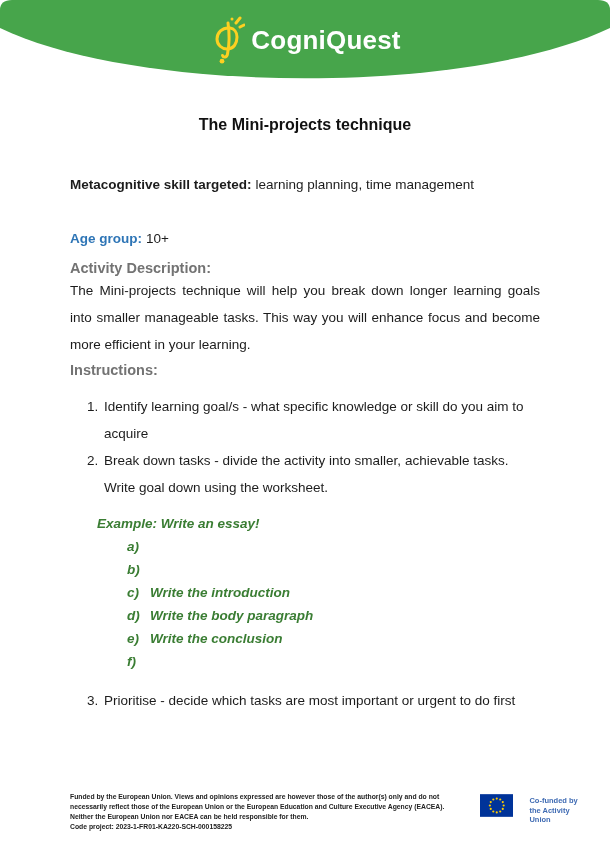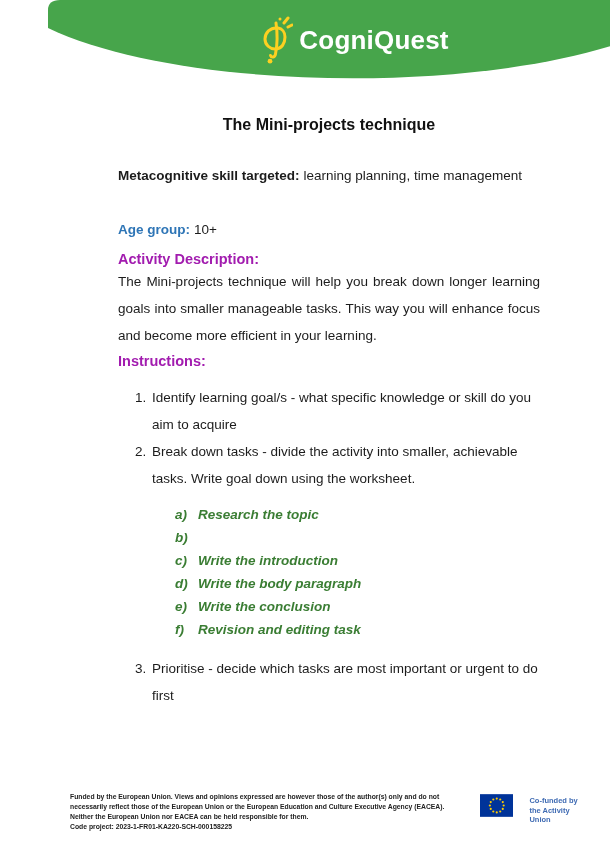--- a/index.html
+++ b/index.html
@@ -1,43 +1,43 @@
 <!DOCTYPE html>
 <html><head>
 <meta charset="utf-8">
 <style>
   * { margin:0; padding:0; box-sizing:border-box; }
   html,body { background:#ffffff; }
   .page {
     position:relative; width:610px; height:865px; margin:0 auto;
     background:#ffffff; overflow:hidden;
-    font-family:"Liberation Sans", sans-serif; color:#1c1c1c;padding-left:48px;
+    font-family:"Liberation Sans", sans-serif; color:#1c1c1c;
   }
   
   .header { position:relative; width:610px; height:85px; }
   .header svg.curve { display:block; width:610px; height:85px; }
   .logo {
     position:absolute; top:16px; left:0; width:610px;
     display:flex; align-items:center; justify-content:center; gap:6px;
   }
   .logo .brand {
     color:#ffffff; font-size:26px; font-weight:bold; letter-spacing:.2px;
   }
   
   .content { padding:0 70px; }
   h1.title {
     margin-top:26px; text-align:center;
     font-size:16px; line-height:28px; font-weight:bold; color:#111;
   }
-  .meta-line { margin-top:28px; font-size:13.5px; line-height:17px; }
+  .meta-line { margin-top:37px; font-size:13.5px; line-height:17px; }
   .meta-line .lbl { font-weight:bold; margin-right:4px; }
   .age-line { margin-top:37px; font-size:13.5px; line-height:17px; }
   .blue { color:#2e75b6; font-weight:bold; }
   .age-line .lbl { margin-right:4px; }
-  h2.sect { margin-top:13px; font-size:14.5px; line-height:16px; color:#a21caf; font-weight:bold; }
+  h2.sect { margin-top:13px; font-size:14.5px; line-height:16px; color:#737373; font-weight:bold; }
   h2.sect.instr { margin-top:4px; }
   p.desc {
     margin-top:1px; font-size:13.5px; line-height:27px;
     text-align:justify;
   }
   
   .ilist { margin-top:15px; list-style:none; }
   .ilist li { display:flex; font-size:13.5px; line-height:27px; }
   .ilist .num { width:17px; flex:0 0 17px; margin-left:17px; font-weight:bold; font-weight:normal; }
   .ilist .itxt { flex:1; }
@@ -103,42 +103,41 @@
         <span class="num">1.</span>
         <span class="itxt">Identify learning goal/s - what specific knowledge or skill do you aim to acquire</span>
       </li>
       <li>
         <span class="num">2.</span>
         <span class="itxt">Break down tasks - divide the activity into smaller, achievable tasks. Write goal down using the worksheet.</span>
       </li>
     </ol>
 
     <div class="example">
+      <p class="ex-title">Example: Write an essay!</p>
       <div class="ex-item">
         <span class="letter">a)</span>
-        <span>Research the topic</span>
       </div>
       <div class="ex-item">
         <span class="letter">b)</span>
       </div>
       <div class="ex-item">
         <span class="letter">c)</span>
         <span>Write the introduction</span>
       </div>
       <div class="ex-item">
         <span class="letter">d)</span>
         <span>Write the body paragraph</span>
       </div>
       <div class="ex-item">
         <span class="letter">e)</span>
         <span>Write the conclusion</span>
       </div>
       <div class="ex-item">
         <span class="letter">f)</span>
-        <span>Revision and editing task</span>
       </div>
     </div>
 
     <ol class="ilist third">
       <li>
         <span class="num">3.</span>
         <span class="itxt">Prioritise - decide which tasks are most important or urgent to do first</span>
       </li>
     </ol>
 

